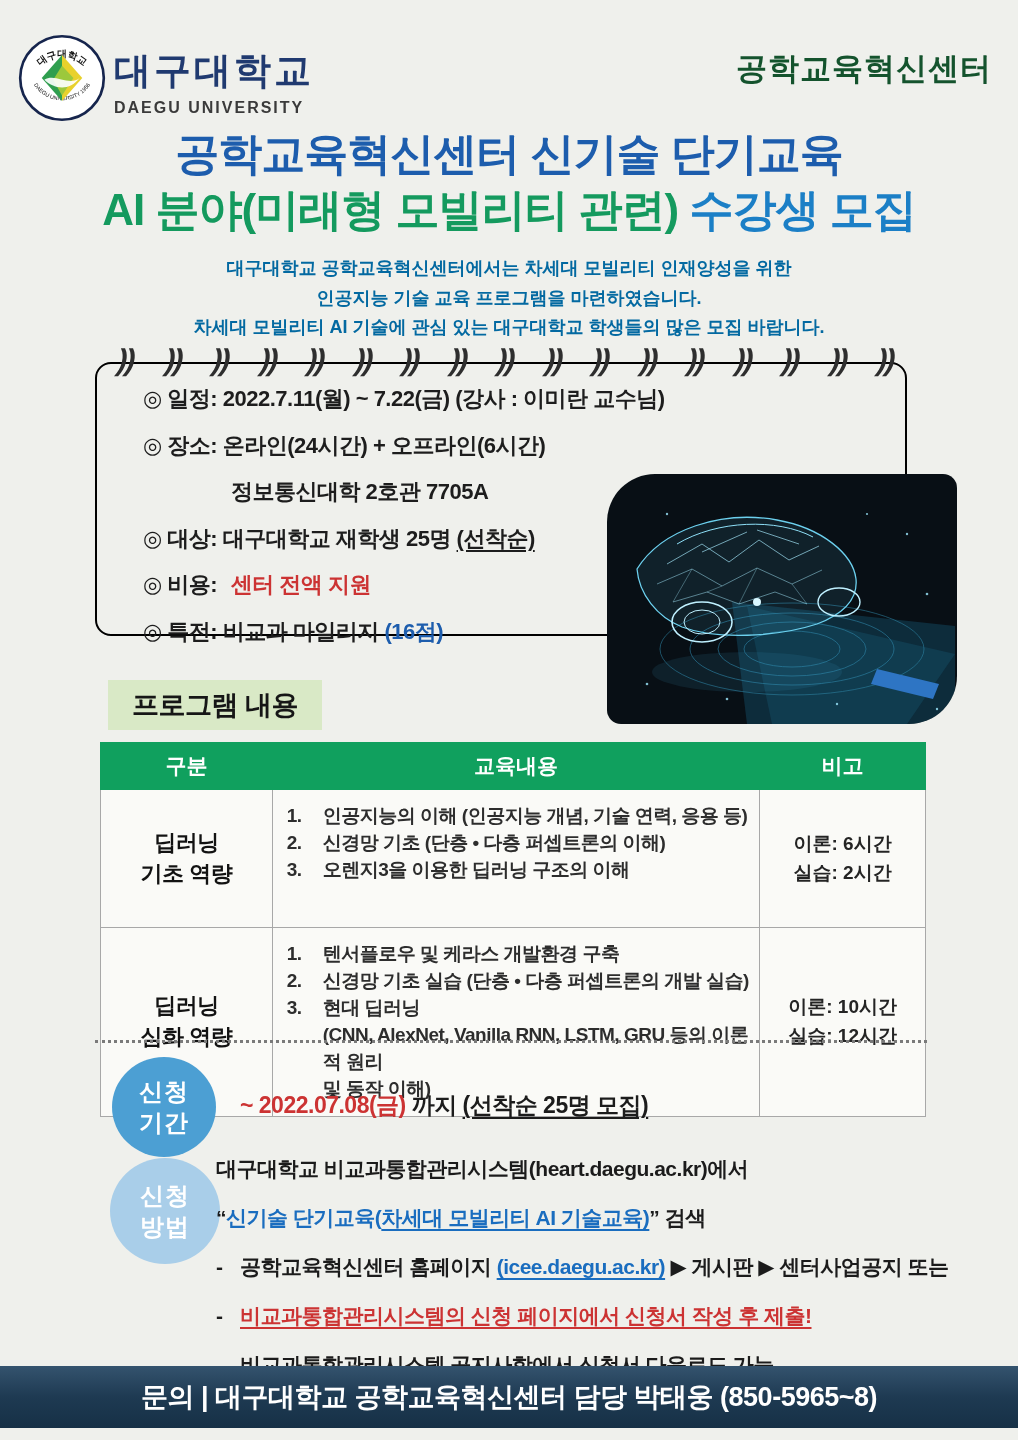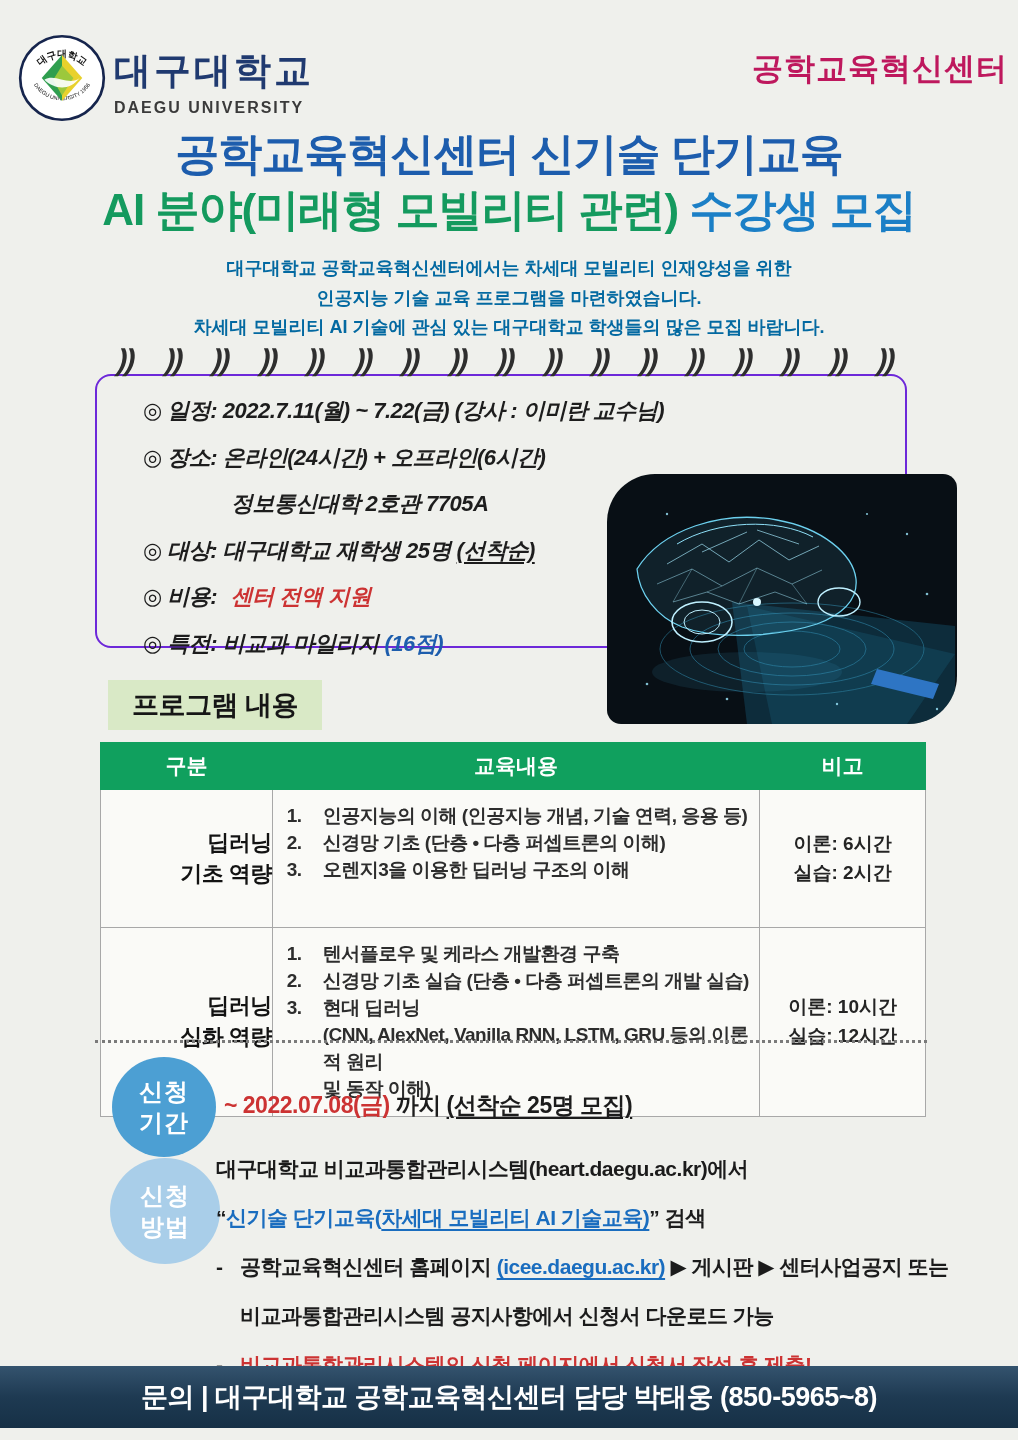--- a/index.html
+++ b/index.html
@@ -4,36 +4,36 @@
 <style>
   * { margin:0; padding:0; box-sizing:border-box; }
   body { background:#c9c9c9; font-family:"Liberation Sans","DejaVu Sans",sans-serif; }
   .page { position:relative; width:1018px; height:1440px; background:#eff0ec; overflow:hidden; margin:0 auto; }
 
   
   .seal { position:absolute; left:18px; top:34px; width:88px; height:88px; }
   .wordmark { position:absolute; left:114px; top:46px; }
   .wordmark-kr { font-size:37px; font-weight:900; color:#203a70; letter-spacing:3px; }
   .wordmark-en { font-size:16px; font-weight:800; color:#3a3a3a; letter-spacing:2px; margin-top:3px; }
-  .center-name { position:absolute; right:10px; top:48px; font-size:31px; font-weight:900; color:#be185d; letter-spacing:1px; }
+  .center-name { position:absolute; right:26px; top:48px; font-size:31px; font-weight:900; color:#14532d; letter-spacing:1px; }
 
   
   .title { position:absolute; top:126px; left:0; width:100%; text-align:center; line-height:1.28; }
   .title-line1 { font-size:44px; font-weight:900; color:#1d5dad; letter-spacing:-1px; }
   .title-line2 { font-size:44px; font-weight:900; letter-spacing:-1px; }
   .title-green { color:#149a5e; }
   .title-blue2 { color:#1b7fc6; }
 
   
   .intro { position:absolute; top:254px; left:0; width:100%; text-align:center;
            font-size:18px; font-weight:700; color:#0369a1; line-height:1.65; }
 
   
-  .info-box { position:absolute; left:95px; top:374px; width:812px; height:274px;
-              border:2px solid #6d28d9; border-radius:16px;font-style:italic; }
+  .info-box { position:absolute; left:95px; top:362px; width:812px; height:274px;
+              border:2px solid #000000; border-radius:16px; }
   .spiral-row { position:absolute; left:118px; top:338px; width:776px; display:flex;
                 justify-content:space-between; z-index:3; }
   .spiral { font-size:30px; font-weight:700; color:#2e2e2e; transform:skewX(-14deg);
             line-height:44px; letter-spacing:-2px; }
   .info-lines { padding:20px 0 0 46px; }
   .info-line { font-size:22px; font-weight:800; color:#1d1d1d; margin-bottom:16.5px; letter-spacing:-0.5px; }
   .info-line.indent { padding-left:88px; }
   .red-text { color:#cc3333;margin-left:8px; }
   .blue-text { color:#1d5dad; }
   .u { text-decoration:underline; text-underline-offset:4px; text-decoration-thickness:2px; }
@@ -43,40 +43,40 @@
                background:#080f15; border-radius:48px 14px 48px 14px; z-index:2; overflow:hidden; }
 
   
   .program-label { position:absolute; left:108px; top:680px; background:#d9e9c6;
                    padding:7px 24px; font-size:27px; font-weight:900; color:#161616; letter-spacing:-0.5px; }
   .program-table { position:absolute; left:100px; top:742px; width:826px; border-collapse:collapse; }
   .program-table th { background:#10a05e; color:#ffffff; font-size:21px; font-weight:800;
                       padding:9px 4px; border:1px solid #10a05e; }
   .program-table td { background:#fafaf7; border:1px solid #a8a8a8; }
   .col-cat { width:172px; } .col-content { width:488px; } .col-note { width:166px; }
-  .cat-cell { text-align:right; font-size:22px; font-weight:800; color:#121212; line-height:1.4; letter-spacing:-0.5px; }
+  .cat-cell { text-align:center; font-size:22px; font-weight:800; color:#121212; line-height:1.4; letter-spacing:-0.5px; }
   .content-cell { padding:13px 6px 13px 14px; font-size:19px; font-weight:600; color:#2d2d2d; line-height:1.42; vertical-align:top; letter-spacing:-0.5px; }
   .li-row { display:flex; }
   .li-num { width:36px; flex:0 0 36px; }
   .li-sub { padding-left:36px; }
   .note-cell { text-align:center; font-size:19px; font-weight:600; color:#242424; }
   .note-cell .inner { display:inline-block; text-align:center; line-height:1.5; }
   .pad-row1 td { height:138px; }
   .pad-row2 td { height:168px; }
 
   
   .dotted-divider { position:absolute; left:95px; top:1040px; width:832px; border-top:3px dotted #7a7a7a; }
 
   
   .badge { position:absolute; border-radius:50%; display:flex; flex-direction:column;
            align-items:center; justify-content:center; color:#ffffff; font-size:24px;
            font-weight:800; line-height:1.3; letter-spacing:1px; }
   .badge-period { left:112px; top:1057px; width:104px; height:100px; background:#4c9fd3; }
   .badge-method { left:110px; top:1158px; width:110px; height:106px; background:#a9cee9; }
-  .period-text { position:absolute; left:216px; top:1090px; font-size:23px; font-weight:800; color:#1c1c1c; letter-spacing:-0.5px; }
+  .period-text { position:absolute; left:232px; top:1090px; font-size:23px; font-weight:800; color:#1c1c1c; letter-spacing:-0.5px; }
   .method-block { position:absolute; left:216px; top:1155px; width:740px; font-size:21px;
                   font-weight:700; color:#1b1b1b; letter-spacing:-0.5px; }
   .method-line { margin-bottom:21px; }
   .method-line .dash { display:inline-block; width:24px; }
   .method-cont { padding-left:24px; }
   .link-blue { color:#1a6dbf; }
   .submit-red { color:#cc3333; text-decoration:underline; text-underline-offset:4px; text-decoration-thickness:2px; }
 
   
   .footer { position:absolute; left:0; top:1366px; width:1018px; height:62px;
@@ -277,23 +277,23 @@
     <div>방법</div>
   </div>
   <div class="method-block">
     <div class="method-line">대구대학교 비교과통합관리시스템(heart.daegu.ac.kr)에서</div>
     <div class="method-line">
       <span>“</span><span class="link-blue">신기술 단기교육(</span><span class="link-blue u">차세대 모빌리티 AI 기술교육)</span><span>”</span><span> 검색</span>
     </div>
     <div class="method-line">
       <span class="dash">-</span><span>공학교육혁신센터 홈페이지 </span><span class="link-blue u">(icee.daegu.ac.kr)</span><span> ▶ 게시판 ▶ 센터사업공지 또는</span>
     </div>
-    <div class="method-line method-cont">비교과통합관리시스템 공지사항에서 신청서 다운로드 가능</div>
     <div class="method-line">
       <span class="dash">-</span><span class="submit-red">비교과통합관리시스템의 신청 페이지에서 신청서 작성 후 제출!</span>
     </div>
+    <div class="method-line method-cont">비교과통합관리시스템 공지사항에서 신청서 다운로드 가능</div>
   </div>
 
   <div class="footer">
     <span>문의 | 대구대학교 공학교육혁신센터 담당 박태웅 (850-5965~8)</span>
   </div>
 
 </div>
 
 </body></html>

